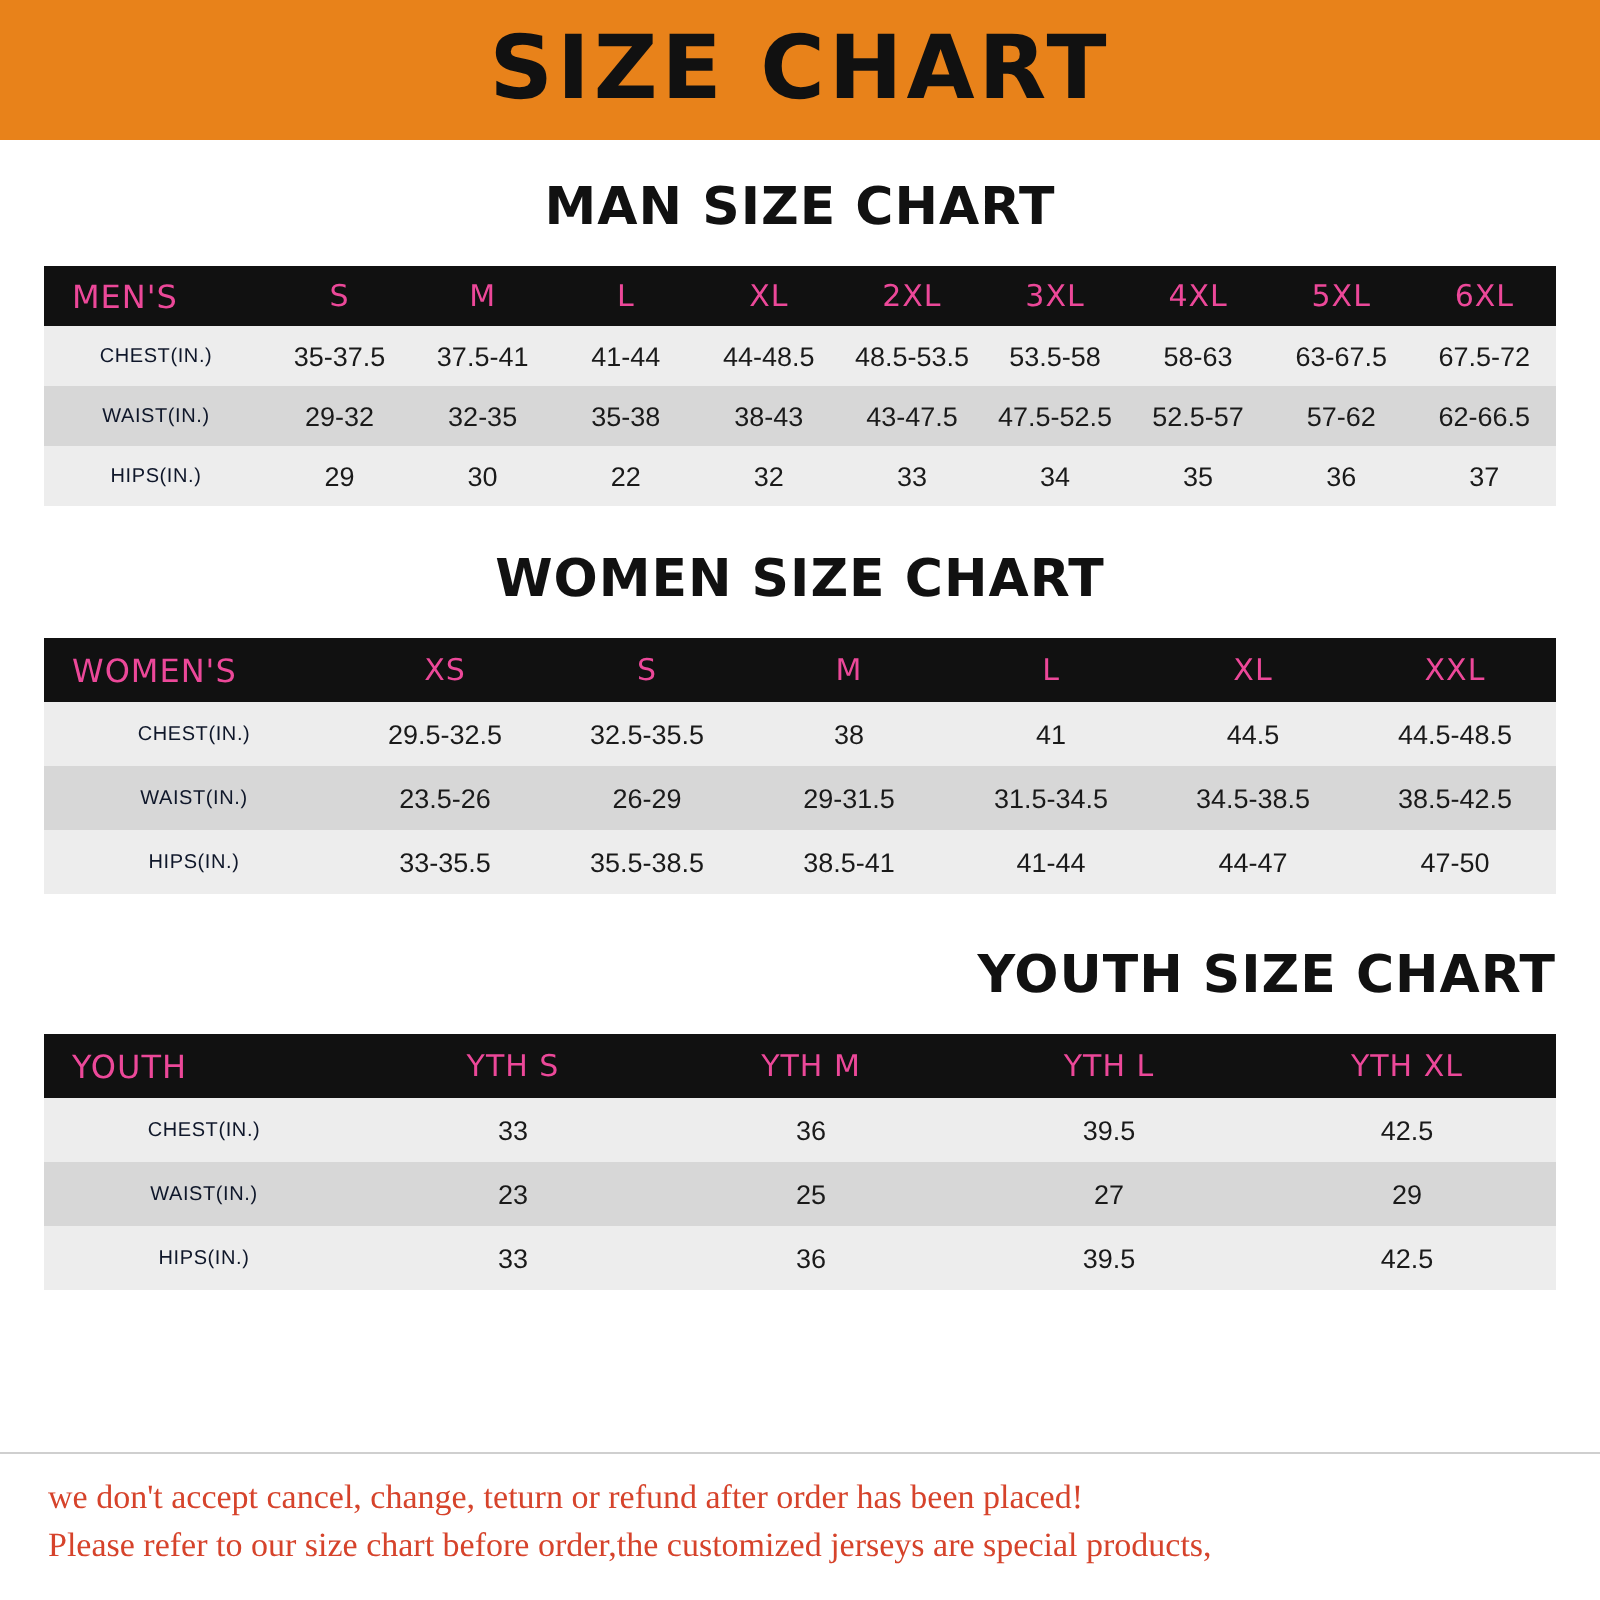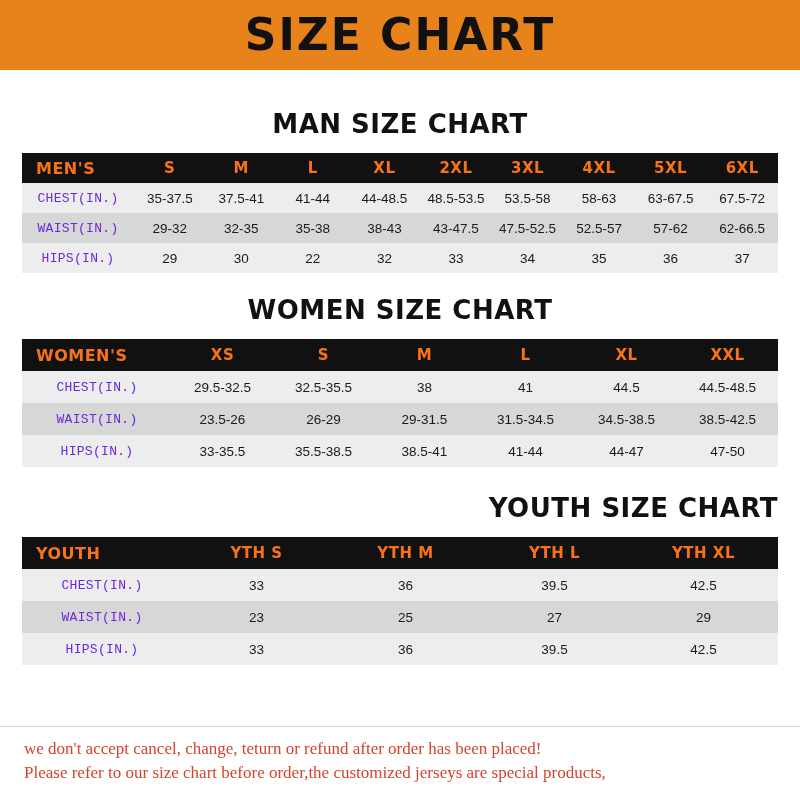--- a/index.html
+++ b/index.html
@@ -40,21 +40,20 @@
     letter-spacing: 2px;
     color: #111111;
     line-height: 1;
   }
   
   .content {
     flex: 1 1 auto;
     padding: 0 22px;
     display: flex;
     flex-direction: column;
-    margin-top: 20px;
   }
   .section-title {
     text-align: center;
     font-family: "DejaVu Sans", sans-serif;
     font-weight: bold;
     font-size: 26px;
     color: #111111;
     letter-spacing: 0.5px;
   }
   .t1 { margin-top: 19px; margin-bottom: 14px; }
@@ -65,46 +64,46 @@
     width: 100%;
     border-collapse: collapse;
     table-layout: fixed;
   }
   table.men td, table.men th { height: 30px; }
   table.women td, table.women th { height: 32px; }
   table.youth td, table.youth th { height: 32px; }
 
   thead th {
     background: #111111;
-    color: #f97316;
+    color: #ec4899;
     font-family: "DejaVu Sans", sans-serif;
-    font-weight: bold;
+    font-weight: normal;
     font-size: 15px;
     letter-spacing: 0.5px;
     text-align: center;
     vertical-align: middle;
     padding: 0;
   }
   thead th.rowlabel {
     text-align: left;
     padding-left: 14px;
     font-size: 16px;
   }
   tbody td {
     text-align: center;
     vertical-align: middle;
     font-family: "Liberation Sans", sans-serif;
     font-size: 13.5px;
     color: #1a1a1a;
     padding: 0;
   }
   tbody td.rowlabel {
-    font-family: Liberation Mono, monospace;
-    font-size: 13px;
-    color: #6d28d9;
+    font-family: Liberation Sans, sans-serif;
+    font-size: 10px;
+    color: #0f172a;
     letter-spacing: 0.3px;
   }
   tbody tr.light td { background: #ededed; }
   tbody tr.dark td { background: #d7d7d7; }
 
   thead th.rowlabel.men-label { width: 112px; }
   thead th.rowlabel.women-label { width: 150px; }
   thead th.rowlabel.youth-label { width: 160px; }
 
   

